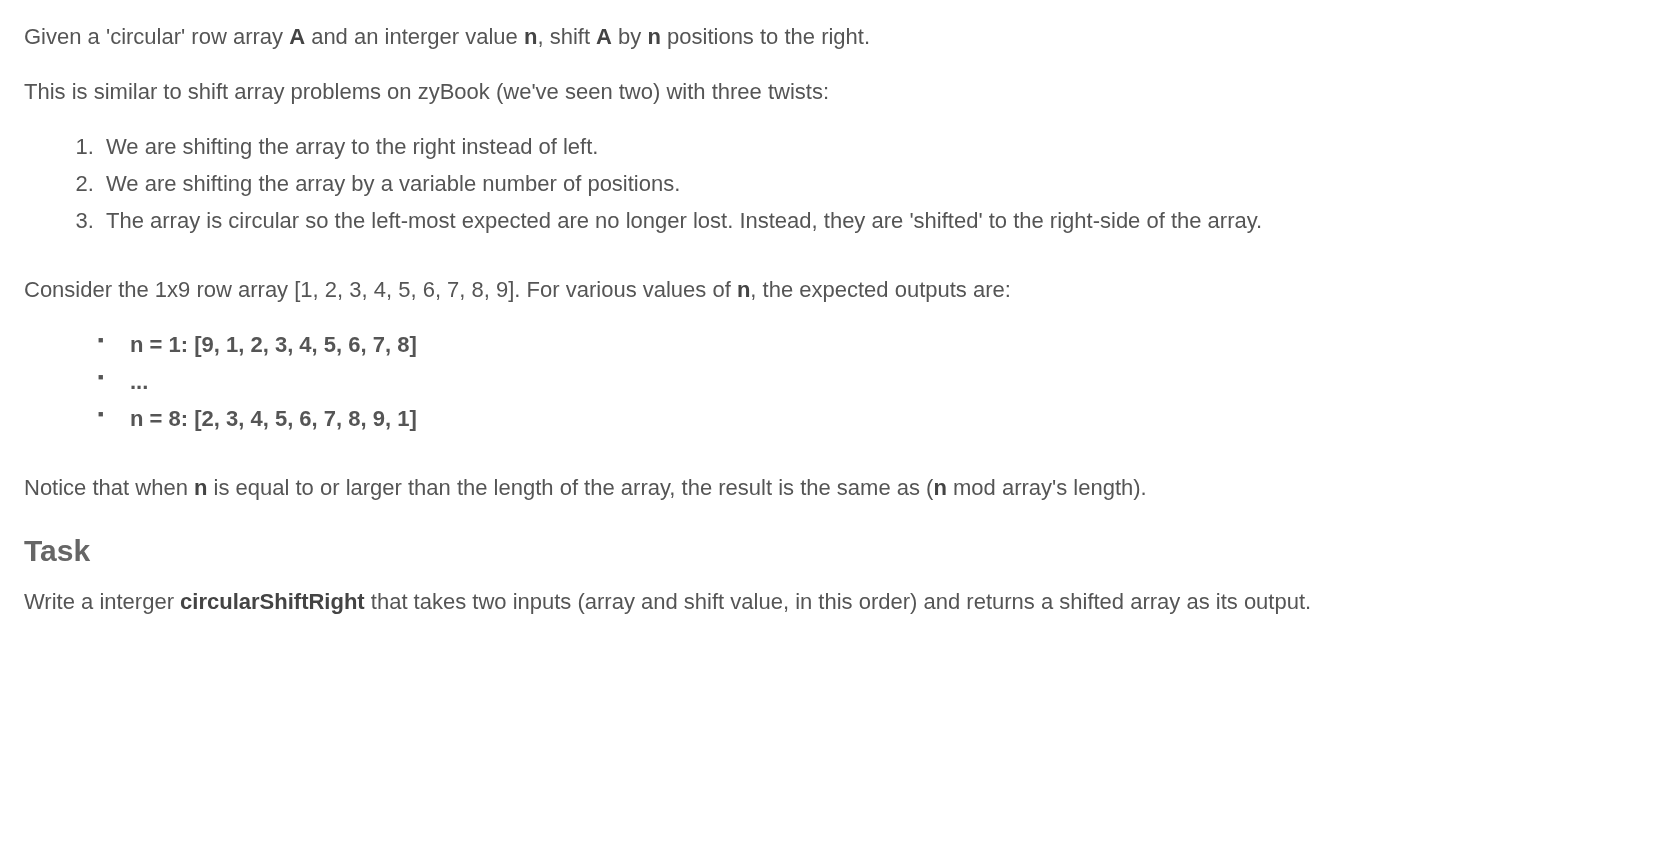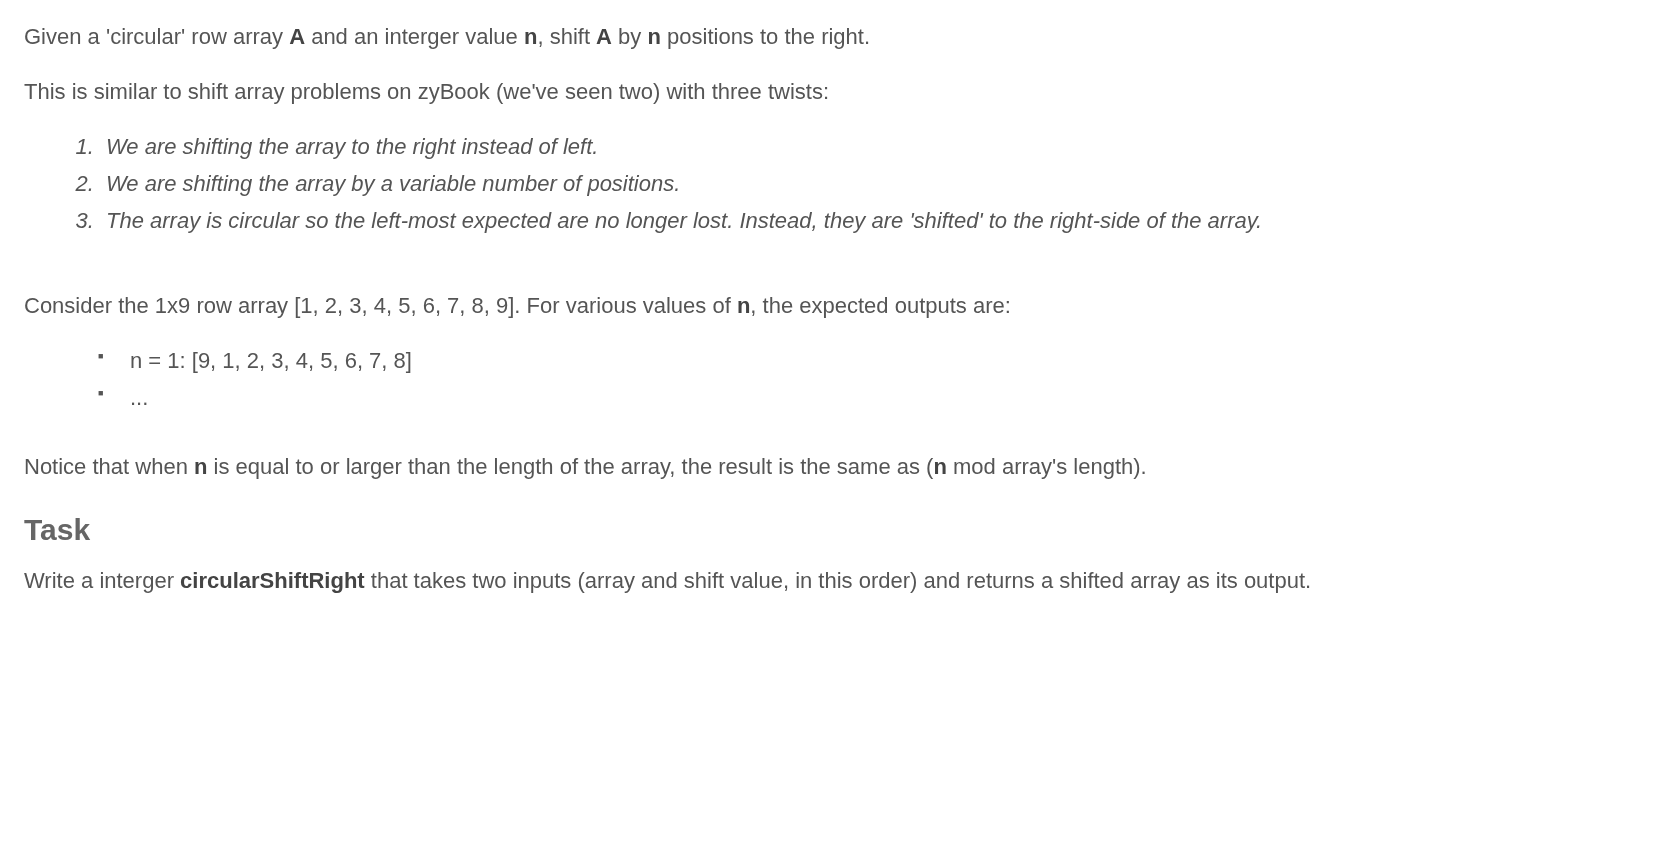--- a/index.html
+++ b/index.html
@@ -18,32 +18,32 @@
     }
     p {
       margin-bottom: 22px;
     }
     strong {
       font-weight: 700;
       color: #444;
     }
     ol {
       margin-left: 76px;
-      margin-bottom: 52px;
+      margin-bottom: 36px;
       list-style-position: outside;
-      font-style: italic;
     }
     ol li {
       padding-left: 6px;
       margin-bottom: 4px;
     }
     ul {
       margin-left: 74px;
       margin-bottom: 36px;
       list-style: none;
+      font-weight: bold;
     }
     ul li {
       position: relative;
       padding-left: 32px;
       margin-bottom: 4px;
     }
     ul li::before {
       content: "■";
       position: absolute;
       left: 0;
@@ -77,20 +77,21 @@
   <li>The array is circular so the left-most expected are no longer lost. Instead, they are 'shifted' to the right-side of the array.</li>
 </ol>
 
 <p>
   <span>Consider the 1x9 row array [1, 2, 3, 4, 5, 6, 7, 8, 9]. For various values of </span><strong>n</strong><span>, the expected outputs are:</span>
 </p>
 
 <ul>
   <li>n = 1: [9, 1, 2, 3, 4, 5, 6, 7, 8]</li>
   <li>...</li>
+  <li>n = 8: [2, 3, 4, 5, 6, 7, 8, 9, 1]</li>
 </ul>
 
 <p>
   <span>Notice that when </span><strong>n</strong><span> is equal to or larger than the length of the array, the result is the same as (</span><strong>n</strong><span> mod array's length).</span>
 </p>
 
 <h2>Task</h2>
 
 <p class="last-p">
   <span>Write a interger </span><strong>circularShiftRight</strong><span> that takes two inputs (array and shift value, in this order) and returns a shifted array as its output.</span>

